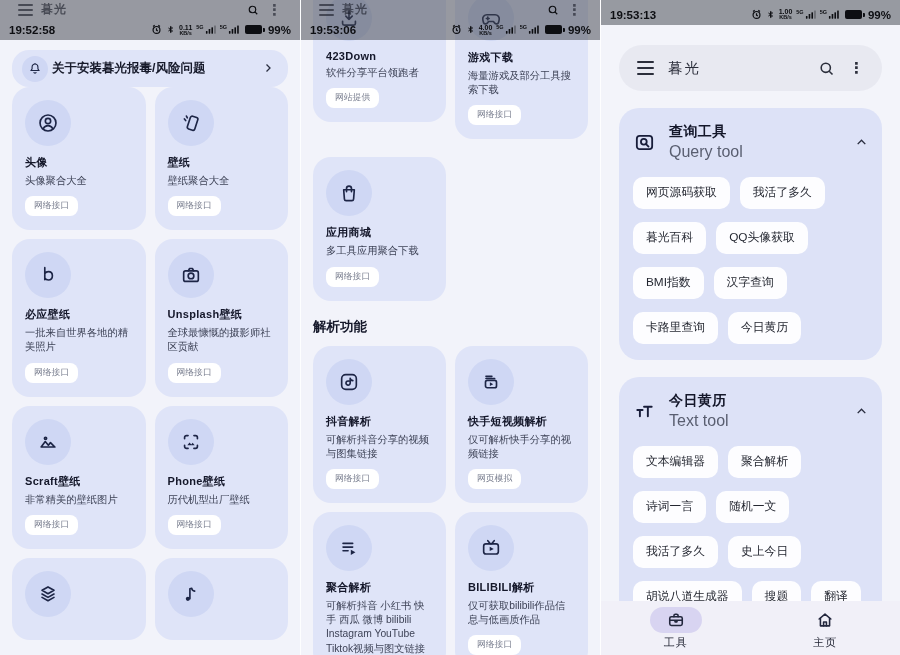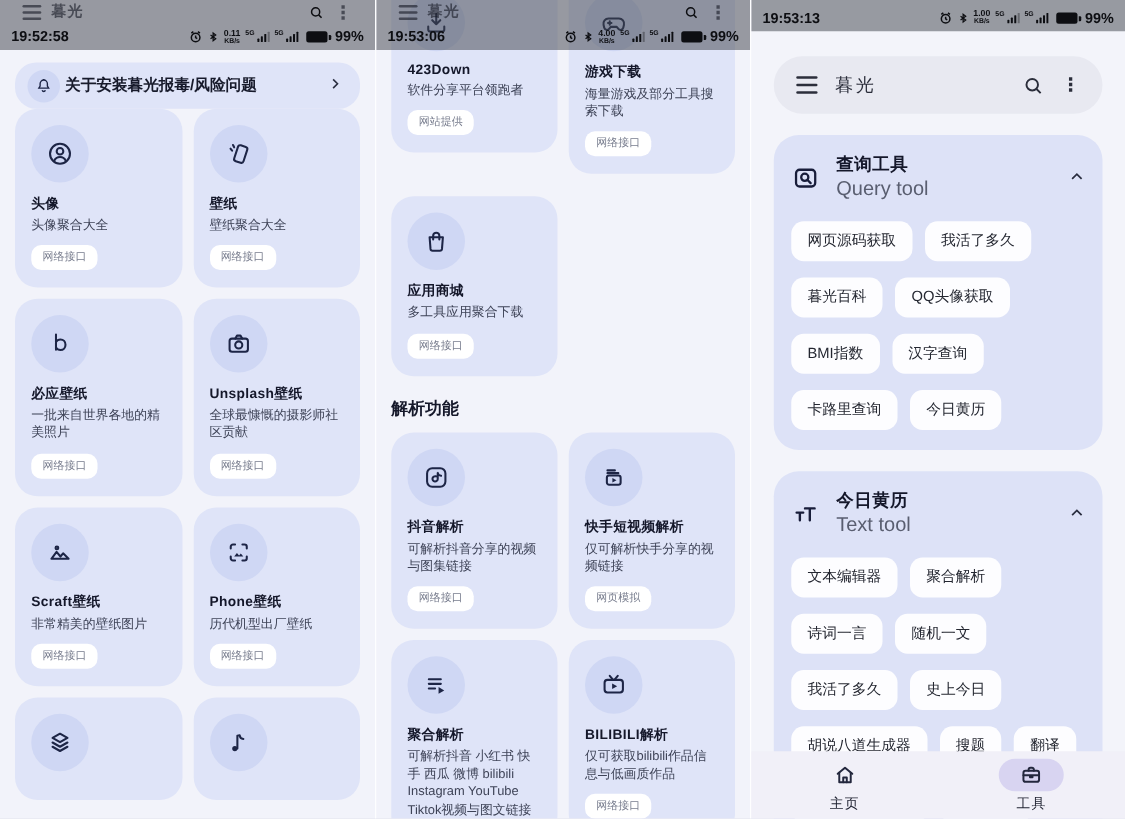--- a/index.html
+++ b/index.html
@@ -510,34 +510,34 @@
           <span class="chip">搜题</span>
           <span class="chip">翻译</span>
           <span class="chip">疯狂星期四文案</span>
           <span class="chip">滚动弹幕</span>
         </div>
       </div>
 
     </div>
 
     <div class="navbar">
+      <div class="navitem active">
+        <span class="navpill">
+            <svg width="20" height="20" viewBox="0 0 24 24" fill="none" stroke="currentColor" stroke-width="1.9" stroke-linecap="round" stroke-linejoin="round">
+              <rect x="4.5" y="8" width="15" height="10.5" rx="2"></rect>
+              <path d="M9.5 8V6.8A1.8 1.8 0 0 1 11.3 5h1.4a1.8 1.8 0 0 1 1.8 1.8V8M4.5 12.2h15M10.8 12.2v2h2.4v-2"></path>
+            </svg>
+          </span>
+        <span class="navlabel">工具</span>
+      </div>
       <div class="navitem">
         <span class="navpill">
             <svg width="20" height="20" viewBox="0 0 24 24" fill="none" stroke="currentColor" stroke-width="1.9" stroke-linecap="round" stroke-linejoin="round">
               <path d="M5 10.8L12 5l7 5.8"></path>
               <path d="M6.5 9.8V19h11V9.8"></path>
               <path d="M10.3 19v-4.6h3.4V19"></path>
             </svg>
           </span>
         <span class="navlabel">主页</span>
       </div>
-      <div class="navitem active">
-        <span class="navpill">
-            <svg width="20" height="20" viewBox="0 0 24 24" fill="none" stroke="currentColor" stroke-width="1.9" stroke-linecap="round" stroke-linejoin="round">
-              <rect x="4.5" y="8" width="15" height="10.5" rx="2"></rect>
-              <path d="M9.5 8V6.8A1.8 1.8 0 0 1 11.3 5h1.4a1.8 1.8 0 0 1 1.8 1.8V8M4.5 12.2h15M10.8 12.2v2h2.4v-2"></path>
-            </svg>
-          </span>
-        <span class="navlabel">工具</span>
-      </div>
     </div>
   </div>
 </div>
 
 </body></html>

